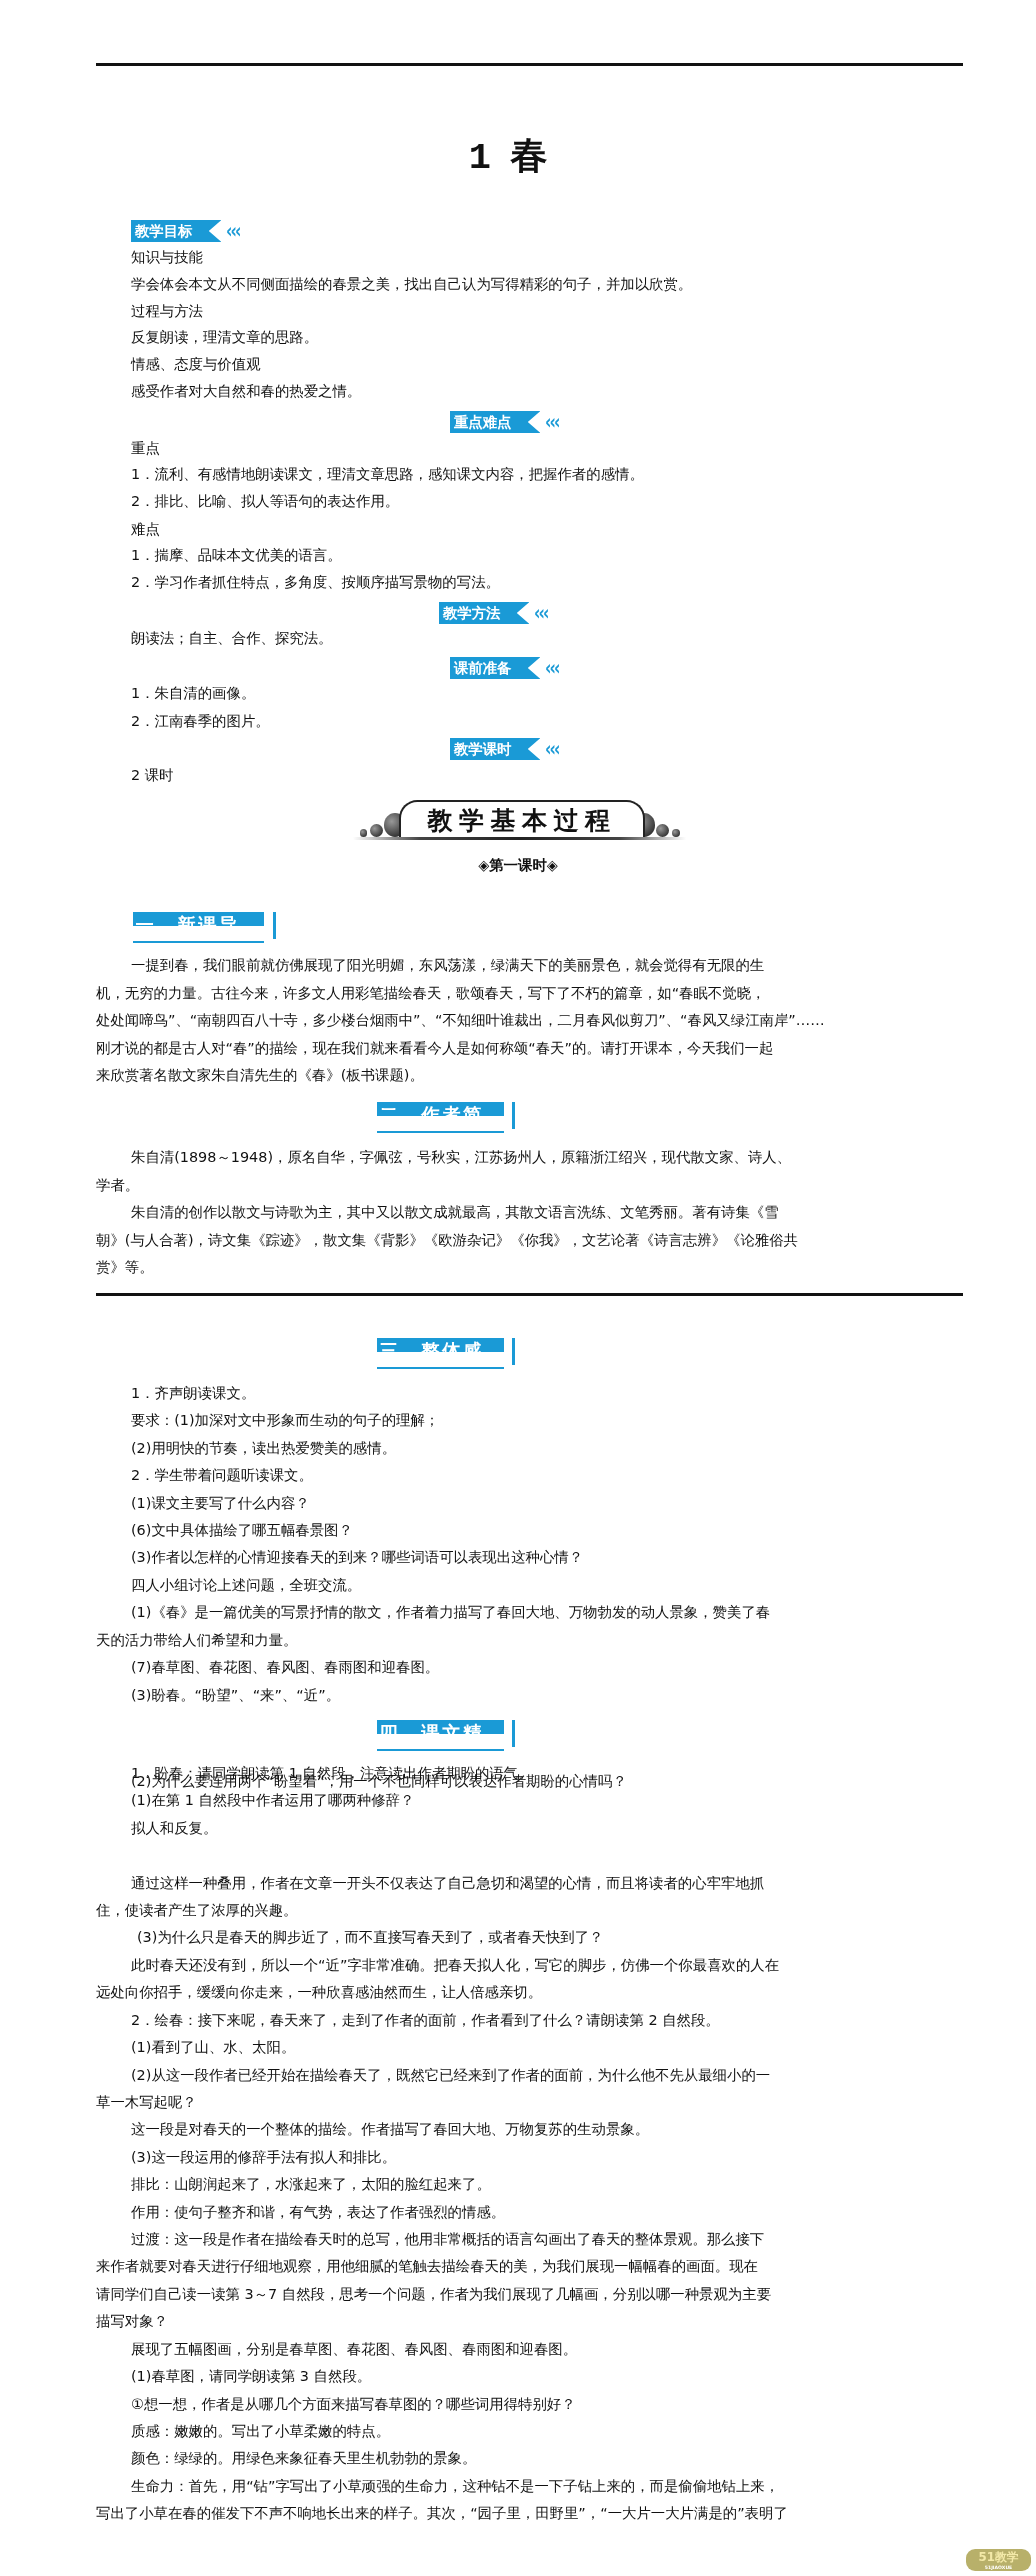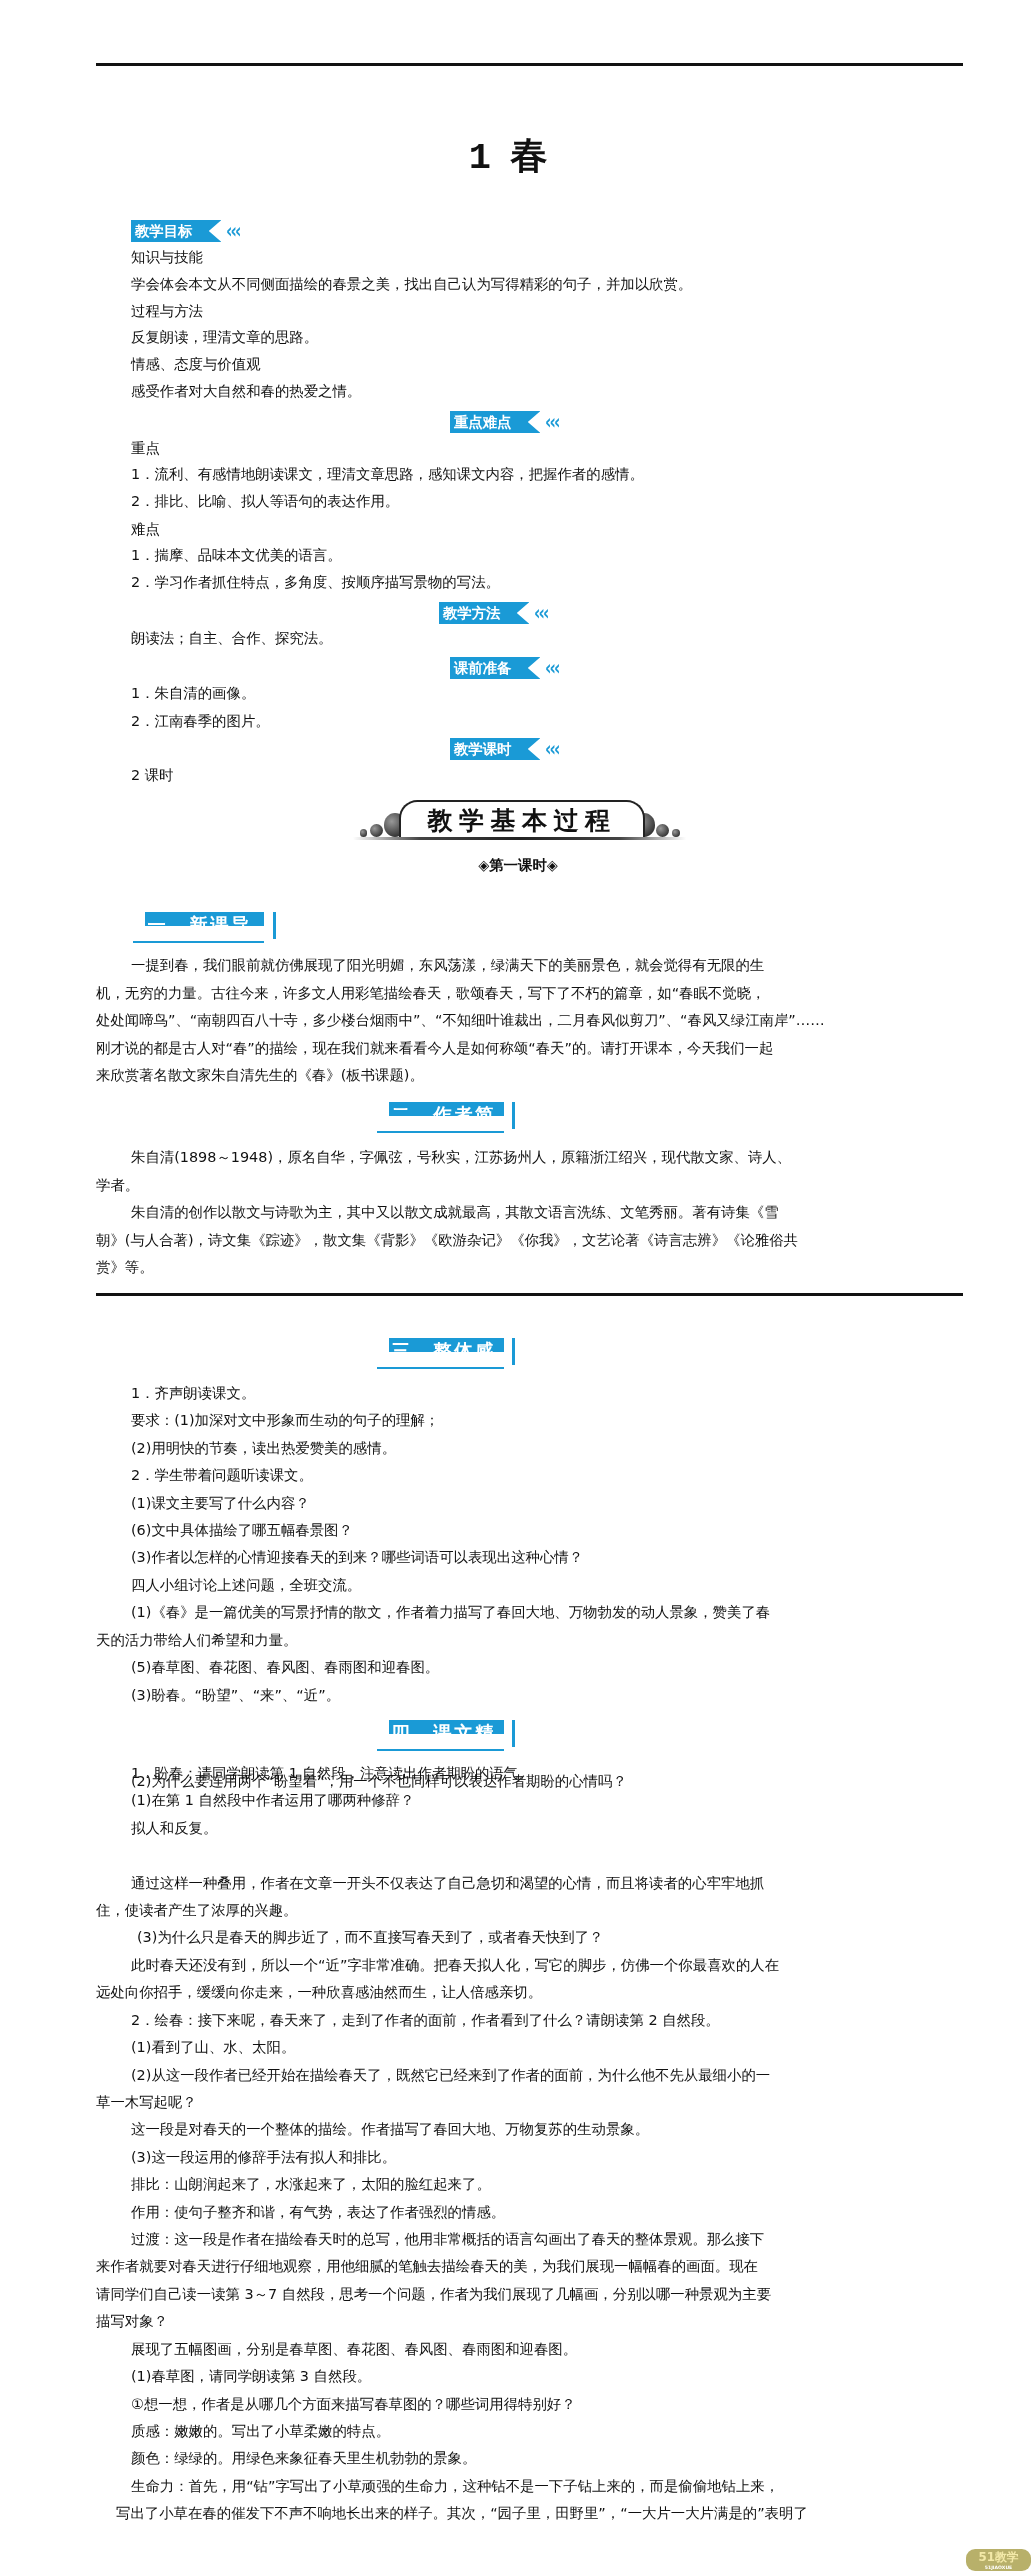--- a/index.html
+++ b/index.html
@@ -8,21 +8,21 @@
   .rule{position:absolute;left:96px;width:867px;height:2.6px;background:#111;}
   .title{position:absolute;left:0;width:1036px;text-align:center;top:131px;
          font-size:37px;font-weight:bold;letter-spacing:19.6px;font-family:Liberation Mono, monospace;}
   .ln{position:absolute;font-size:14.4px;line-height:19.6px;white-space:nowrap;}
   .badge{position:absolute;height:22px;display:flex;align-items:center;}
   .badge .lbl{background:#1a9ad6;color:#fff;font-size:14.4px;font-weight:bold;
               height:22px;line-height:22px;padding:0 29px 0 3.9px;
               clip-path:polygon(0 0,100% 0,86% 50%,100% 100%,0 100%);}
   .badge .chev{color:#1a9ad6;font-size:22px;font-weight:bold;line-height:22px;margin-left:1.3px;letter-spacing:-2.6px;transform:scaleX(0.7);}
   .sec{position:absolute;height:26px;}
-  .sec .box{position:absolute;left:12px;top:0;height:14px;line-height:26px;background:#1a9ad6;color:#fff;
+  .sec .box{position:absolute;left:0;top:0;height:14px;line-height:26px;background:#1a9ad6;color:#fff;
             font-size:18.3px;font-weight:bold;padding:0 7.8px 0 2.6px;letter-spacing:2.6px;}
   .sec .bar{position:absolute;top:0;width:2.6px;height:27.4px;background:#1a9ad6;}
   .sec .uline{position:absolute;left:0;top:29px;height:2px;background:#1a9ad6;}
   .process{position:absolute;left:353px;top:800px;width:333px;height:39px;}
   .process .cap{position:absolute;left:46px;top:0;width:242px;height:37px;border-radius:18.3px 18.3px 0 0;
                 border:2px solid #222;border-bottom:none;background:#fff;text-align:center;
                 font-size:25px;font-weight:bold;line-height:38px;letter-spacing:6.5px;}
   .process .base{position:absolute;left:0;top:37px;width:333px;height:2.6px;
                  background:linear-gradient(90deg,#fff,#444 20%,#222 50%,#444 80%,#fff);}
   .process .dot{position:absolute;border-radius:50%;background:radial-gradient(circle at 35% 35%,#999,#111);}
@@ -125,21 +125,21 @@
 <div class="ln" style="left:131px;top:1384px;">1．齐声朗读课文。</div>
 <div class="ln" style="left:131px;top:1411px;">要求：(1)加深对文中形象而生动的句子的理解；</div>
 <div class="ln" style="left:131px;top:1439px;">(2)用明快的节奏，读出热爱赞美的感情。</div>
 <div class="ln" style="left:131px;top:1466px;">2．学生带着问题听读课文。</div>
 <div class="ln" style="left:131px;top:1494px;">(1)课文主要写了什么内容？</div>
 <div class="ln" style="left:131px;top:1521px;">(6)文中具体描绘了哪五幅春景图？</div>
 <div class="ln" style="left:131px;top:1548px;">(3)作者以怎样的心情迎接春天的到来？哪些词语可以表现出这种心情？</div>
 <div class="ln" style="left:131px;top:1576px;">四人小组讨论上述问题，全班交流。</div>
 <div class="ln" style="left:131px;top:1603px;">(1)《春》是一篇优美的写景抒情的散文，作者着力描写了春回大地、万物勃发的动人景象，赞美了春</div>
 <div class="ln" style="left:96px;top:1631px;">天的活力带给人们希望和力量。</div>
-<div class="ln" style="left:131px;top:1658px;">(5)春草图、春花图、春风图、春雨图和迎春图。</div>
+<div class="ln" style="left:131px;top:1658px;">(7)春草图、春花图、春风图、春雨图和迎春图。</div>
 <div class="ln" style="left:131px;top:1686px;">(3)盼春。“盼望”、“来”、“近”。</div>
 
 <div class="sec" style="left:377px;top:1720px;width:127px;">
   <div class="box">四、课文精读</div>
   <div class="bar" style="left:135px;"></div>
   <div class="uline" style="width:127px;"></div>
 </div>
 <div class="ln" style="left:131px;top:1764px;">1．盼春：请同学朗读第 1 自然段，注意读出作者期盼的语气。</div>
 <div class="ln" style="left:131px;top:1791px;">(1)在第 1 自然段中作者运用了哪两种修辞？</div>
 <div class="ln" style="left:131px;top:1819px;">拟人和反复。</div>
@@ -160,19 +160,19 @@
 <div class="ln" style="left:131px;top:2230px;">过渡：这一段是作者在描绘春天时的总写，他用非常概括的语言勾画出了春天的整体景观。那么接下</div>
 <div class="ln" style="left:96px;top:2257px;">来作者就要对春天进行仔细地观察，用他细腻的笔触去描绘春天的美，为我们展现一幅幅春的画面。现在</div>
 <div class="ln" style="left:96px;top:2285px;">请同学们自己读一读第 3～7 自然段，思考一个问题，作者为我们展现了几幅画，分别以哪一种景观为主要</div>
 <div class="ln" style="left:96px;top:2312px;">描写对象？</div>
 <div class="ln" style="left:131px;top:2340px;">展现了五幅图画，分别是春草图、春花图、春风图、春雨图和迎春图。</div>
 <div class="ln" style="left:131px;top:2367px;">(1)春草图，请同学朗读第 3 自然段。</div>
 <div class="ln" style="left:131px;top:2395px;">①想一想，作者是从哪几个方面来描写春草图的？哪些词用得特别好？</div>
 <div class="ln" style="left:131px;top:2422px;">质感：嫩嫩的。写出了小草柔嫩的特点。</div>
 <div class="ln" style="left:131px;top:2449px;">颜色：绿绿的。用绿色来象征春天里生机勃勃的景象。</div>
 <div class="ln" style="left:131px;top:2477px;">生命力：首先，用“钻”字写出了小草顽强的生命力，这种钻不是一下子钻上来的，而是偷偷地钻上来，</div>
-<div class="ln" style="left:96px;top:2504px;margin-left:20px;">写出了小草在春的催发下不声不响地长出来的样子。其次，“园子里，田野里”，“一大片一大片满是的”表明了</div>
+<div class="ln" style="left:96px;top:2504px;">写出了小草在春的催发下不声不响地长出来的样子。其次，“园子里，田野里”，“一大片一大片满是的”表明了</div>
 
 <div class="logo">
   <span>51教学</span>
   <small>51JIAOXUE</small>
 </div>
 
 
 </body></html>

